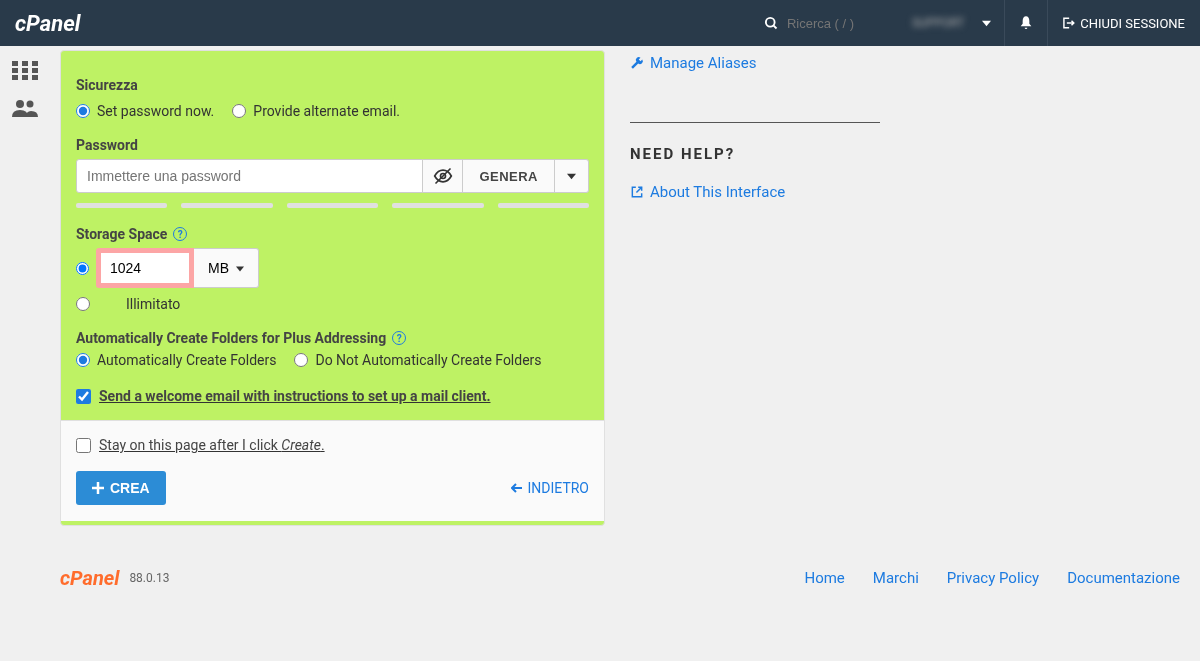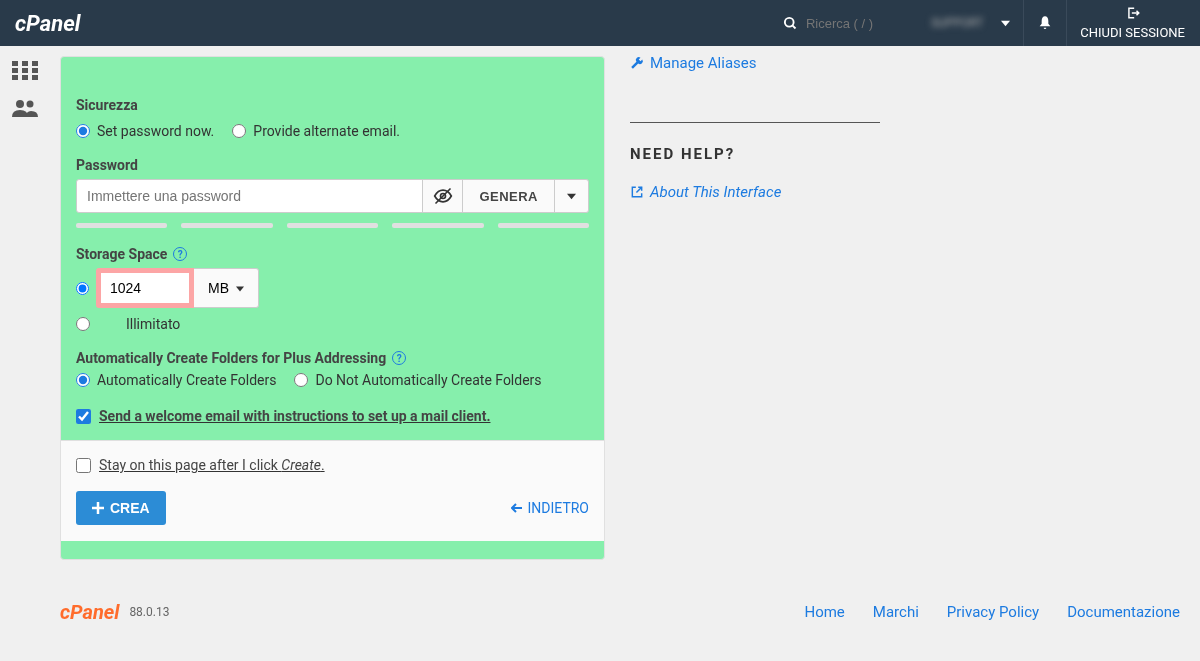--- a/index.html
+++ b/index.html
@@ -7,29 +7,29 @@
 
 
 .header { background: #293a4a; color: #fff; height: 46px; display: flex; align-items: center; padding: 0 15px; }
 .logo { font-style: italic; font-weight: bold; font-size: 22px; color: #fff; }
 .header-spacer { flex: 1; }
 .search-box { display: flex; align-items: center; gap: 8px; color: #aaa; }
 .search-box input { background: transparent; border: none; color: #aaa; font-size: 13px; width: 100px; outline: none; }
 .header-right { display: flex; align-items: center; gap: 18px; margin-left: 25px; }
 .user-blur { filter: blur(3px); color: #aaa; font-size: 12px; }
 .header-divider { width: 1px; height: 46px; background: #3a4a5a; margin-left: -5px; margin-right: -5px; }
-.header-item { color: #fff; font-size: 13px; display: flex; align-items: center; gap: 5px; cursor: pointer; flex-direction: column; }
+.header-item { color: #fff; font-size: 13px; display: flex; align-items: center; gap: 5px; cursor: pointer; }
 
 
 .sidebar { position: absolute; left: 0; top: 46px; width: 50px; padding-top: 15px; display: flex; flex-direction: column; align-items: center; gap: 18px; }
 .sidebar-icon { color: #666; cursor: pointer; }
 
 
 .container { margin-left: 50px; display: flex; padding: 0 10px; gap: 25px; }
-.form-card { background: #86efac; border: 1px solid #e0e0e0; border-radius: 4px; width: 545px; padding: 18px 15px; margin-top: 10px; }
+.form-card { background: #bef264; border: 1px solid #e0e0e0; border-radius: 4px; width: 545px; padding: 4px 15px; margin-top: 4px; }
 .right-col { padding-top: 8px; flex: 1; }
 
 .section-label { font-weight: 700; color: #444; margin-top: 22px; margin-bottom: 10px; }
 .radio-row { display: flex; align-items: center; gap: 18px; margin-bottom: 10px; }
 .radio-opt { display: flex; align-items: center; gap: 7px; }
 .radio-opt input[type=radio] { accent-color: #1d7be0; width: 14px; height: 14px; }
 
 .field-label { font-weight: 700; color: #444; margin-top: 18px; margin-bottom: 6px; display: flex; align-items: center; gap: 6px; }
 .password-group { display: flex; }
 .password-group input[type=text] { flex: 1; border: 1px solid #ccc; padding: 8px 10px; font-size: 14px; border-radius: 3px 0 0 3px; }
@@ -54,21 +54,21 @@
 .footer-section { border-top: 1px solid #e0e0e0; margin: 0 -15px; padding: 16px 15px; background: #fafafa; }
 .footer-section .check-row { margin: 0 0 18px; }
 .footer-section .check-row label { font-weight: 400; }
 .btn-row { display: flex; justify-content: space-between; align-items: center; }
 .create-btn { background: #2c8cd6; color: #fff; border: none; padding: 9px 16px; font-size: 14px; font-weight: 600; border-radius: 3px; display: flex; align-items: center; gap: 6px; cursor: pointer; }
 .back-link { color: #1d7be0; font-size: 14px; display: flex; align-items: center; gap: 5px; cursor: pointer; }
 
 .manage-link { color: #1d7be0; font-size: 15px; display: flex; align-items: center; gap: 6px; cursor: pointer; margin-bottom: 50px; }
 .right-divider { border-top: 1px solid #555; width: 250px; margin-bottom: 22px; }
 .help-heading { color: #333; font-weight: 700; letter-spacing: 2px; font-size: 15px; margin-bottom: 20px; }
-.about-link { color: #1d7be0; font-size: 15px; display: flex; align-items: center; gap: 6px; cursor: pointer; font-style: italic; }
+.about-link { color: #1d7be0; font-size: 15px; display: flex; align-items: center; gap: 6px; cursor: pointer; }
 
 
 .page-footer { margin-left: 60px; margin-top: 40px; margin-right: 20px; display: flex; align-items: center; padding-bottom: 20px; }
 .footer-logo { font-style: italic; font-weight: bold; font-size: 20px; color: #ff6c2c; margin-right: 10px; }
 .footer-ver { color: #666; font-size: 12px; }
 .footer-links { margin-left: auto; display: flex; gap: 28px; }
 .footer-links a { color: #1d7be0; text-decoration: none; font-size: 15px; }
 
 svg { display: block; }
 .italic { font-style: italic; }

